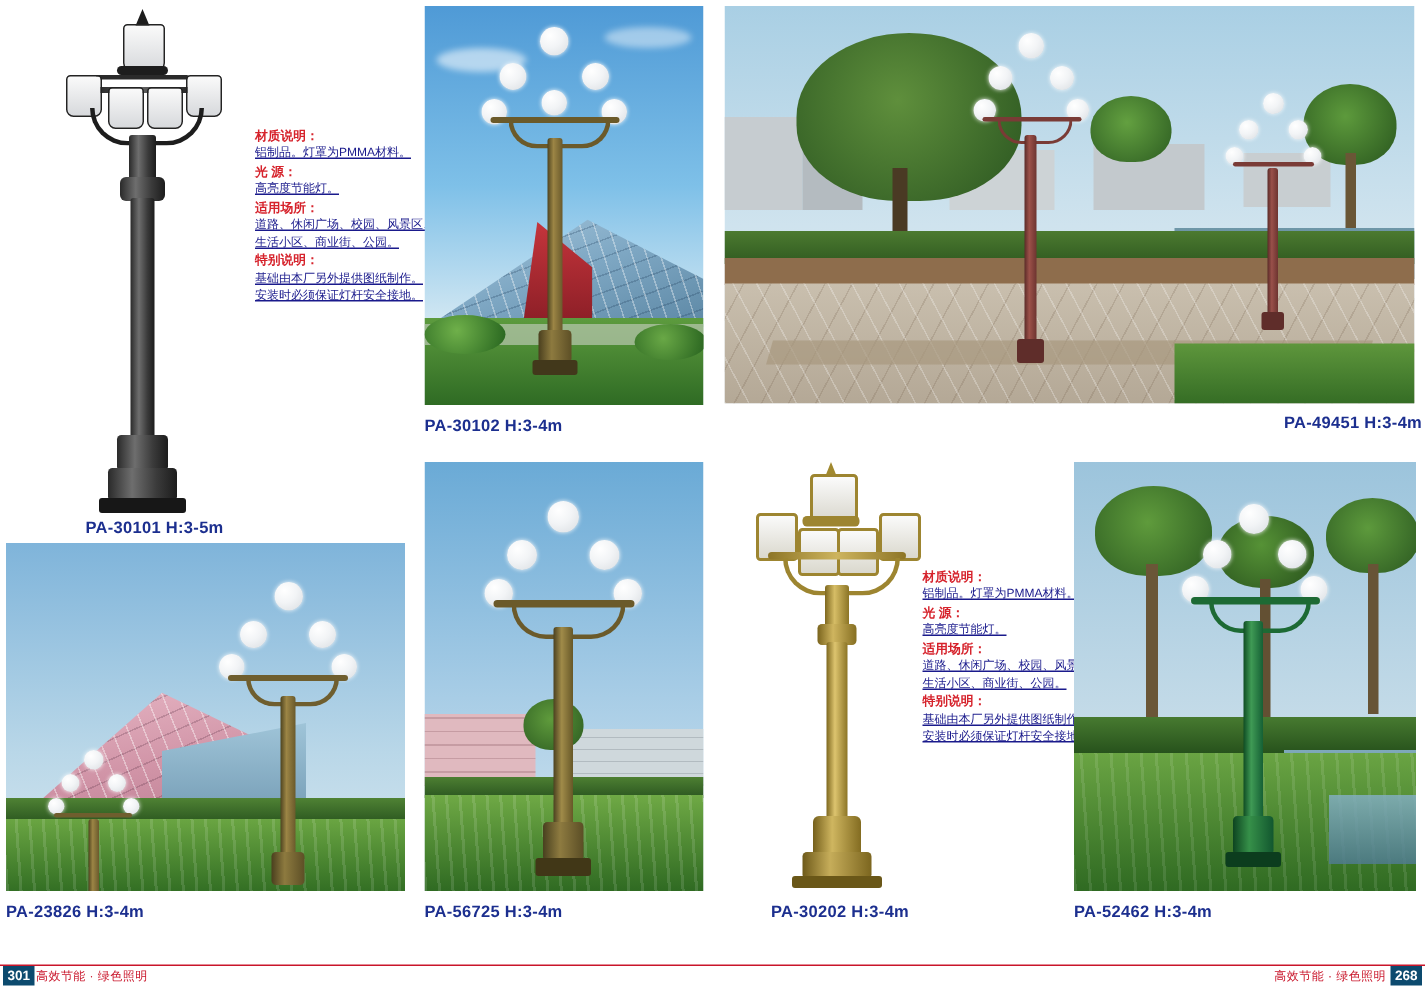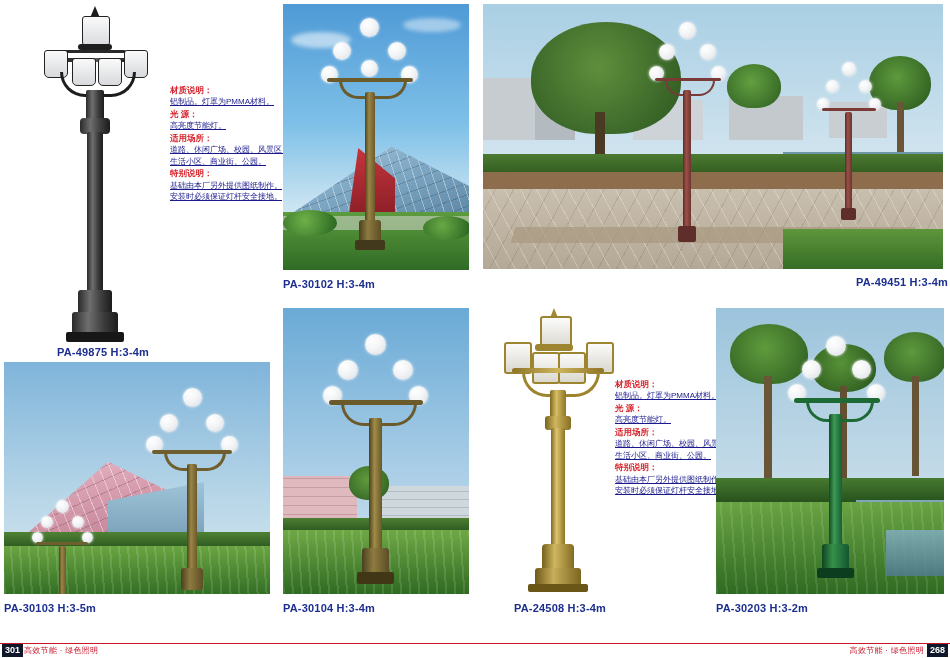--- a/index.html
+++ b/index.html
@@ -27,21 +27,21 @@
   
   .spec{position:absolute;width:120px;line-height:1.45;}
   .spec .hd{color:#d6232c;font-size:8.5px;font-weight:bold;}
   .spec .tx{color:#1a1a8c;font-size:8px;text-decoration:underline;}
 
   
   .footer{position:absolute;left:0;bottom:0;width:950px;height:18px;}
   .footer .bar{position:absolute;left:0;top:3px;width:950px;height:1px;background:#c9152a;}
   .pgnum{
     position:absolute;top:4px;height:13px;line-height:13px;
-    background:#0f172a;color:#fff;font-size:9px;font-weight:bold;
+    background:#0c4a6e;color:#fff;font-size:9px;font-weight:bold;
     padding:0 3px;
     text-align:right;
   }
   .ftext{position:absolute;top:5px;font-size:8px;color:#c9152a;letter-spacing:.3px;}
 
   
   .lamp{position:absolute;}
   .globe{position:absolute;border-radius:50%;background:
       radial-gradient(circle at 35% 30%, #ffffff 0%, #f2f4f6 45%, #d9dde1 100%);
       box-shadow:0 0 3px rgba(255,255,255,.9);}
@@ -82,21 +82,21 @@
     <div style="position:absolute;left:40px;top:66px;width:70px;height:22px;border:3px solid #1d1d1d;border-top:none;border-radius:0 0 40px 40px;"></div>
 
     <div class="pole p" style="left:66px;top:84px;width:18px;height:30px;"></div>
     <div class="pole p" style="left:60px;top:112px;width:30px;height:16px;border-radius:4px;"></div>
     <div class="pole p" style="left:67px;top:126px;width:16px;height:160px;"></div>
 
     <div class="base p" style="left:58px;top:284px;width:34px;height:24px;border-radius:3px;"></div>
     <div class="base p" style="left:52px;top:306px;width:46px;height:22px;border-radius:3px;"></div>
     <div class="base" style="left:46px;top:326px;width:58px;height:10px;background:#171717;border-radius:2px;"></div>
   </div>
-  <div class="caption" style="left:57px;top:346px;">PA-49875 H:3-4m</div>
+  <div class="caption" style="left:57px;top:346px;">PA-30101 H:3-5m</div>
 
   <div class="spec" style="left:170px;top:84px;">
     <div class="hd">材质说明：</div>
     <div class="tx">铝制品。灯罩为PMMA材料。</div>
     <div class="hd">光        源：</div>
     <div class="tx">高亮度节能灯。</div>
     <div class="hd">适用场所：</div>
     <div class="tx">道路、休闲广场、校园、风景区、</div>
     <div class="tx">生活小区、商业街、公园。</div>
     <div class="hd">特别说明：</div>
@@ -214,21 +214,21 @@
     <div class="lamp" style="left:26px;top:138px;width:64px;height:112px;">
       <div class="globe" style="left:26px;top:0px;width:13px;height:13px;"></div>
       <div class="globe" style="left:11px;top:16px;width:12px;height:12px;"></div>
       <div class="globe" style="left:42px;top:16px;width:12px;height:12px;"></div>
       <div class="globe" style="left:2px;top:32px;width:11px;height:11px;"></div>
       <div class="globe" style="left:52px;top:32px;width:11px;height:11px;"></div>
       <div class="arm" style="left:6px;top:42px;width:52px;height:3px;background:#6f5e2e;border-radius:3px;"></div>
       <div class="pole" style="left:29px;top:46px;width:7px;height:58px;background:linear-gradient(90deg,#4e4420,#9c8545 40%,#6a5a2c);"></div>
     </div>
   </div>
-  <div class="caption" style="left:4px;top:602px;">PA-30103 H:3-5m</div>
+  <div class="caption" style="left:4px;top:602px;">PA-23826 H:3-4m</div>
 
   <div class="photo" style="left:283px;top:308px;width:186px;height:286px;">
     <div class="sky" style="background:linear-gradient(180deg,#6aaad6 0%,#a8cde6 55%,#d8e8f1 100%);"></div>
 
     <div class="bldg" style="left:0px;top:168px;width:74px;height:48px;background:#e0b9bf;"></div>
     <div class="bldg" style="left:0px;top:168px;width:74px;height:48px;background:repeating-linear-gradient(0deg,rgba(120,70,80,.25) 0 1px,rgba(0,0,0,0) 1px 9px);"></div>
     <div class="bldg" style="left:96px;top:178px;width:90px;height:38px;background:#cfd8dc;"></div>
     <div class="bldg" style="left:96px;top:178px;width:90px;height:38px;background:repeating-linear-gradient(0deg,rgba(90,100,110,.25) 0 1px,rgba(0,0,0,0) 1px 8px);"></div>
 
     <div class="tree" style="left:66px;top:158px;width:40px;height:34px;background:radial-gradient(circle at 45% 40%,#5f9b3c,#2b5a20);"></div>
@@ -243,21 +243,21 @@
       <div class="globe" style="left:110px;top:52px;width:20px;height:20px;"></div>
       <div class="globe" style="left:40px;top:78px;width:19px;height:19px;"></div>
       <div class="globe" style="left:126px;top:78px;width:19px;height:19px;"></div>
       <div class="arm" style="left:46px;top:92px;width:94px;height:5px;background:#6b5a2a;border-radius:3px;"></div>
       <div style="position:absolute;left:58px;top:95px;width:70px;height:20px;border:3px solid #6b5a2a;border-top:none;border-radius:0 0 40px 40px;"></div>
       <div class="pole" style="left:86px;top:110px;width:13px;height:136px;background:linear-gradient(90deg,#4b4120,#a08b49 42%,#675828);"></div>
       <div class="base" style="left:79px;top:240px;width:27px;height:26px;background:linear-gradient(90deg,#48401f,#8e7b40 42%,#5b4e26);border-radius:3px;"></div>
       <div class="base" style="left:74px;top:264px;width:37px;height:12px;background:#413717;border-radius:2px;"></div>
     </div>
   </div>
-  <div class="caption" style="left:283px;top:602px;">PA-30104 H:3-4m</div>
+  <div class="caption" style="left:283px;top:602px;">PA-56725 H:3-4m</div>
 
   <div class="photo" style="left:488px;top:306px;width:140px;height:288px;background:#fff;">
     <div class="lamp" style="left:0;top:0;width:140px;height:288px;">
 
       <div style="position:absolute;left:62px;top:2px;width:8px;height:10px;background:#a1892f;clip-path:polygon(50% 0,100% 100%,0 100%);"></div>
       <div style="position:absolute;left:52px;top:10px;width:28px;height:30px;background:linear-gradient(180deg,#fbfbfb,#d8d6cc);border:2px solid #9d8530;border-radius:3px;"></div>
       <div style="position:absolute;left:47px;top:38px;width:38px;height:7px;background:#9d8530;border-radius:3px;"></div>
 
       <div style="position:absolute;left:16px;top:36px;width:24px;height:28px;background:linear-gradient(180deg,#fafafa,#dad8cd);border:2px solid #9d8530;border-radius:3px;"></div>
       <div style="position:absolute;left:44px;top:46px;width:24px;height:28px;background:linear-gradient(180deg,#fafafa,#dad8cd);border:2px solid #9d8530;border-radius:3px;"></div>
@@ -269,21 +269,21 @@
 
       <div class="pole" style="left:62px;top:84px;width:16px;height:28px;background:linear-gradient(90deg,#7e681f,#d6bd66 40%,#8c7526);"></div>
       <div class="pole" style="left:57px;top:110px;width:26px;height:14px;background:linear-gradient(90deg,#7a641d,#cfb55f 40%,#866f22);border-radius:3px;"></div>
       <div class="pole" style="left:63px;top:122px;width:14px;height:120px;background:linear-gradient(90deg,#7e681f,#ddc46f 40%,#8c7526);"></div>
 
       <div class="base" style="left:54px;top:238px;width:32px;height:26px;background:linear-gradient(90deg,#75601c,#cfb660 40%,#836c21);border-radius:4px 4px 2px 2px;"></div>
       <div class="base" style="left:47px;top:262px;width:46px;height:18px;background:linear-gradient(90deg,#6e5a1a,#c6ad5a 40%,#7c661f);border-radius:3px;"></div>
       <div class="base" style="left:40px;top:278px;width:60px;height:8px;background:#6a5718;border-radius:2px;"></div>
     </div>
   </div>
-  <div class="caption" style="left:514px;top:602px;">PA-24508 H:3-4m</div>
+  <div class="caption" style="left:514px;top:602px;">PA-30202 H:3-4m</div>
 
   <div class="spec" style="left:615px;top:378px;">
     <div class="hd">材质说明：</div>
     <div class="tx">铝制品。灯罩为PMMA材料。</div>
     <div class="hd">光        源：</div>
     <div class="tx">高亮度节能灯。</div>
     <div class="hd">适用场所：</div>
     <div class="tx">道路、休闲广场、校园、风景区、</div>
     <div class="tx">生活小区、商业街、公园。</div>
     <div class="hd">特别说明：</div>
@@ -315,21 +315,21 @@
       <div class="globe" style="left:136px;top:52px;width:19px;height:19px;"></div>
       <div class="globe" style="left:72px;top:76px;width:18px;height:18px;"></div>
       <div class="globe" style="left:151px;top:76px;width:18px;height:18px;"></div>
       <div class="arm" style="left:78px;top:90px;width:86px;height:5px;background:#1d6a34;border-radius:3px;"></div>
       <div style="position:absolute;left:90px;top:93px;width:62px;height:18px;border:3px solid #1d6a34;border-top:none;border-radius:0 0 36px 36px;"></div>
       <div class="pole" style="left:113px;top:106px;width:13px;height:134px;background:linear-gradient(90deg,#0f4c23,#3f9a55 40%,#156035);"></div>
       <div class="base" style="left:106px;top:236px;width:27px;height:26px;background:linear-gradient(90deg,#0d4420,#369049 40%,#12572f);border-radius:3px;"></div>
       <div class="base" style="left:101px;top:260px;width:37px;height:10px;background:#0c3d1e;border-radius:2px;"></div>
     </div>
   </div>
-  <div class="caption" style="left:716px;top:602px;">PA-30203 H:3-2m</div>
+  <div class="caption" style="left:716px;top:602px;">PA-52462 H:3-4m</div>
 
   <div class="footer">
     <div class="bar"></div>
     <div class="pgnum" style="left:2px;">301</div>
     <div class="ftext" style="left:24px;">高效节能 · 绿色照明</div>
     <div class="ftext" style="right:26px;">高效节能 · 绿色照明</div>
     <div class="pgnum" style="right:2px;">268</div>
   </div>
 
 </div>

